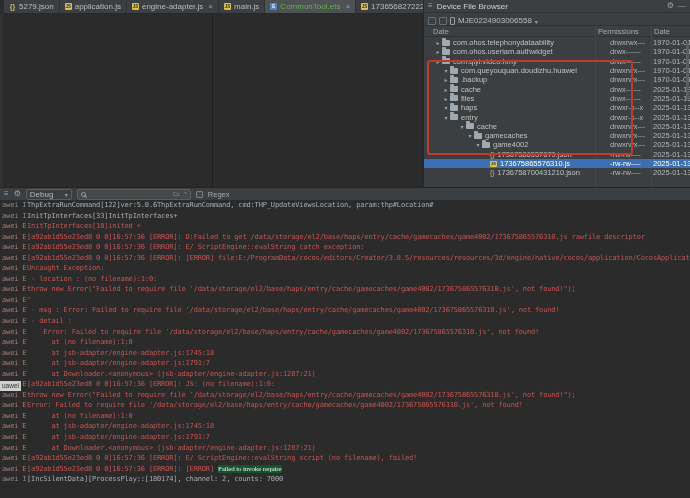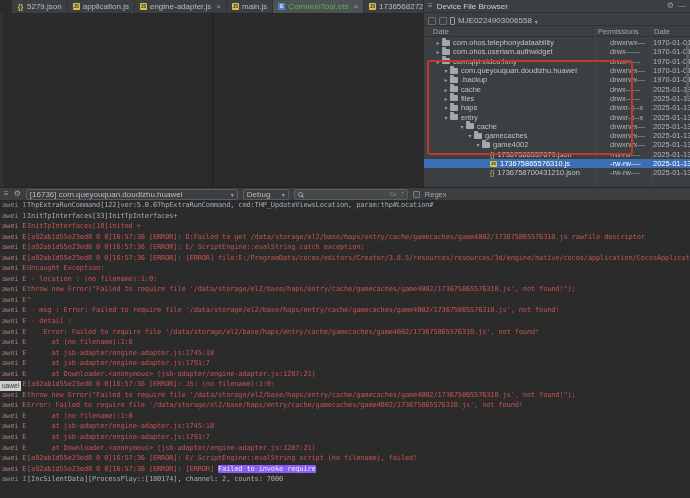--- a/index.html
+++ b/index.html
@@ -3,21 +3,21 @@
 <meta charset="utf-8">
 <style>
   * { margin:0; padding:0; box-sizing:border-box; }
   html,body { background:#1e1e1e; }
   #app{
     position:relative; width:690px; height:498px; overflow:hidden;
     background:#2b2b2b; font-family:"Liberation Sans","DejaVu Sans",sans-serif;
     color:#bbbbbb;
   }
   
-  .tabbar{ position:absolute; left:12px; top:0; width:423px; height:14px;
+  .tabbar{ position:absolute; left:4px; top:0; width:423px; height:14px;
     background:#3c3f41; border-bottom:1px solid #282828; display:flex; overflow:hidden; }
   .tab{ display:flex; align-items:center; gap:3px; padding:0 5px;
     border-right:1px solid #2f3133; font-size:8px; color:#bbbbbb; white-space:nowrap; }
   .tab.active{ background:#4e5254; }
   .tab .tlabel.ets{ color:#62b151; }
   .fi{ display:inline-flex; align-items:center; justify-content:center;
     width:7px; height:7px; border-radius:1px; font-size:4.5px; font-weight:bold; flex:none; }
   .fi.js{ background:#d8c14d; color:#33322a; }
   .fi.json{ background:transparent; color:#d8c14d; font-size:7px; }
   .fi.ets{ background:#4e86c6; color:#fff; }
@@ -89,21 +89,21 @@
   .logbody{ position:absolute; left:0; top:200px; width:690px; height:298px;
     background:#2b2b2b; overflow:hidden;
     font-family:"DejaVu Sans Mono","Liberation Mono",monospace; }
   .lline{ display:flex; height:10.55px; line-height:10.55px; font-size:7px;
     letter-spacing:-0.15px; white-space:pre; overflow:hidden; }
   .tagcol{ width:27px; flex:none; padding-left:2px; color:#8a8a8a; }
   .lline.error .tagcol{ color:#a87a72; }
   .msg{ flex:1; overflow:hidden; }
   .lline.info .msg{ color:#a8adb3; }
   .lline.error .msg{ color:#c75450; }
-  .hl{ background:#8b5cf6; color:#e8eef5; border-radius:1px; }
+  .hl{ background:#14532d; color:#e8eef5; border-radius:1px;font-family:Liberation Serif, serif; }
   .sidechip{ position:absolute; left:0; top:381px; height:10px; padding:0 2px;
     background:#cfcfcf; color:#333333; font-size:6.5px; line-height:10px; z-index:60; }
 </style>
 </head>
 <body>
 
 <div id="app">
 
   <div class="tabbar" id="tabs">
       <div class="tab">
@@ -270,24 +270,20 @@
         </div>
       </div>
     <div class="dev-scroll"></div>
   </div>
 
   <div class="annotation"></div>
 
   <div class="logbar">
     <span class="bicon">≡</span>
     <span class="bicon">⚙</span>
-    <div class="combo process">
-      <span>[16736] com.queyouquan.doudizhu.huawei</span>
-      <span class="arrow">▾</span>
-    </div>
     <div class="combo level">
       <span>Debug</span>
       <span class="arrow">▾</span>
     </div>
     <div class="searchbox">
       <span class="mag"></span>
       <input type="text" value="" style="">
       <span class="sopt">Cc</span>
       <span class="sopt">.*</span>
     </div>

